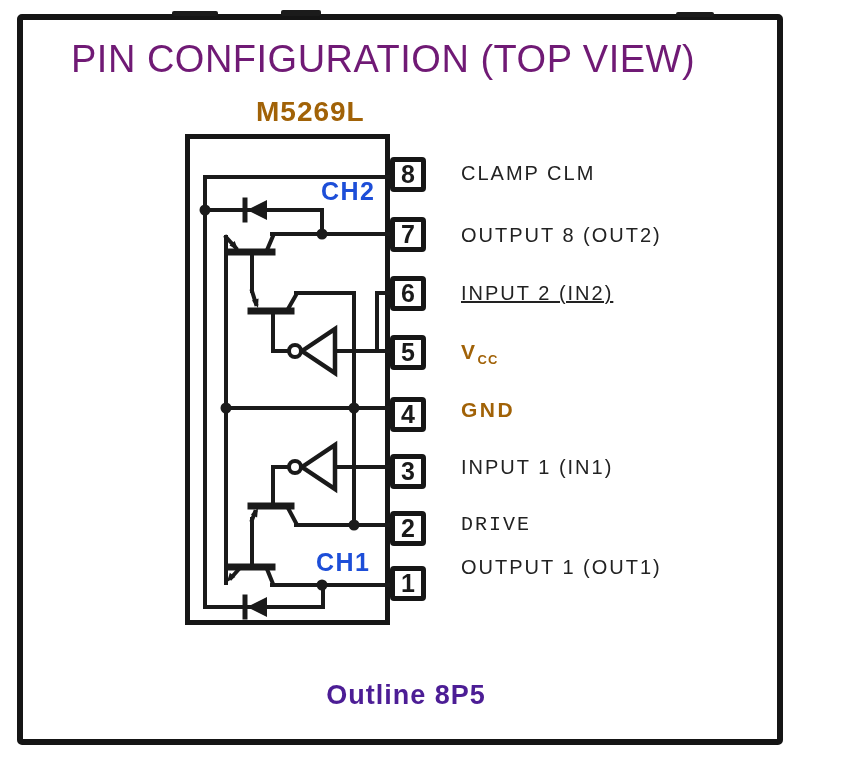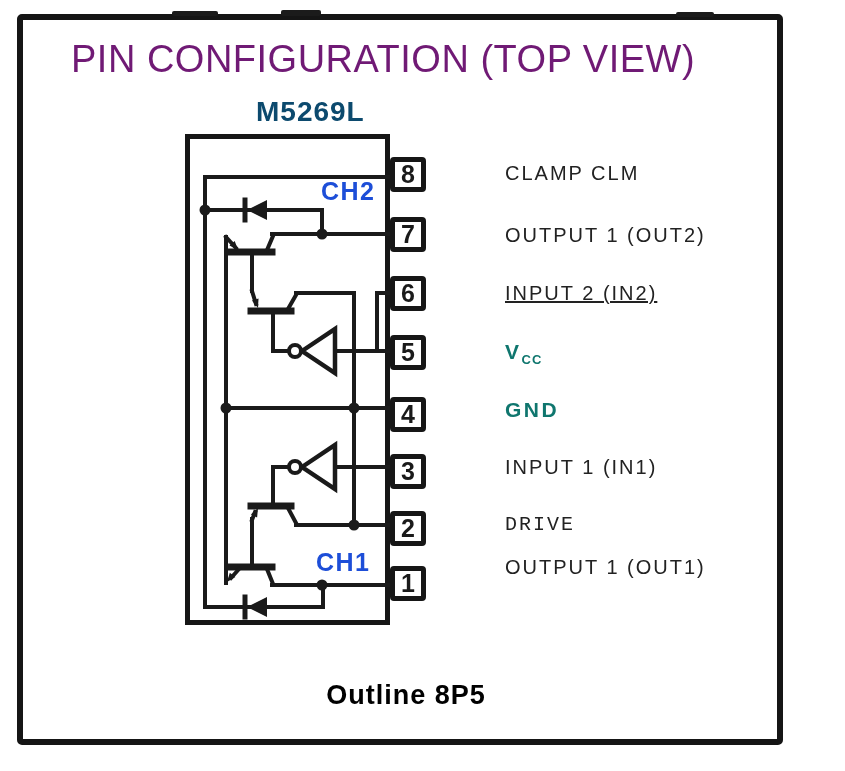--- a/index.html
+++ b/index.html
@@ -26,42 +26,42 @@
   }
   .schematic-svg{position:absolute;left:0;top:0;}
   .pin-box{
     position:absolute;left:390px;width:36px;height:35px;box-sizing:border-box;
     border:5px solid #161616;border-radius:4px;background:#fff;
     display:flex;align-items:center;justify-content:center;
     font-size:25px;font-weight:600;color:#1a1a1a;
   }
   .pin-label{
     position:absolute;left:461px;height:26px;line-height:26px;
-    font-size:20px;letter-spacing:2px;white-space:nowrap;color:#222;margin-left:44px;
+    font-size:20px;letter-spacing:2px;white-space:nowrap;color:#222;
   }
-  .pin-label.bold{font-weight:700;font-size:21px;letter-spacing:2.5px;color:#0f766e;}
+  .pin-label.bold{font-weight:700;font-size:21px;letter-spacing:2.5px;color:#a16207;}
   .pin-label .sub{font-size:13px;font-weight:600;vertical-align:-5px;letter-spacing:1px;}
   .ch-label{
     position:absolute;font-size:25px;font-weight:600;letter-spacing:1.5px;color:#1d4ed8;
   }
   .outline-label{
     position:absolute;left:306px;top:680px;width:200px;text-align:center;
-    font-size:27px;font-weight:700;letter-spacing:1px;color:#000000;
+    font-size:27px;font-weight:700;letter-spacing:1px;color:#4c1d95;
   }
 </style>
 </head>
 <body>
 
 <div class="frame"></div>
 <div class="scan-dash" style="left:172px;top:11px;width:46px;height:5px;"></div>
 <div class="scan-dash" style="left:281px;top:10px;width:40px;height:6px;"></div>
 <div class="scan-dash" style="left:676px;top:12px;width:38px;height:5px;"></div>
 
 <div class="page-title">PIN CONFIGURATION (TOP VIEW)</div>
-<div class="part-number" style="color: #0c4a6e;">M5269L</div>
+<div class="part-number" style="color: #a16207;">M5269L</div>
 
 <div class="ic-body"></div>
 
 <svg class="schematic-svg" width="845" height="771" viewBox="0 0 845 771">
   <g stroke="#1a1a1a" stroke-width="4" fill="none" stroke-linecap="square">
 
     <g>
       <path d="M205,607 V177 H390"></path>
     </g>
 
@@ -172,21 +172,21 @@
     <span>3</span>
   </div>
 <div class="pin-box" style="top:511px;">
     <span>2</span>
   </div>
 <div class="pin-box" style="top:566px;">
     <span>1</span>
   </div>
 
 <div class="pin-label" style="top:160px;">CLAMP CLM</div>
-<div class="pin-label" style="top:222px;">OUTPUT 1 (OUT2)</div>
+<div class="pin-label" style="top:222px;">OUTPUT 8 (OUT2)</div>
 <div class="pin-label" style="top:280px;text-decoration:underline;">INPUT 2 (IN2)</div>
 <div class="pin-label bold" style="top:339px;"><span>V</span><span class="sub">CC</span></div>
 <div class="pin-label bold" style="top:397px;">GND</div>
 <div class="pin-label" style="top:454px;">INPUT 1 (IN1)</div>
 <div class="pin-label" style="top:512px;font-family:Liberation Mono, monospace;">DRIVE</div>
 <div class="pin-label" style="top:554px;">OUTPUT 1 (OUT1)</div>
 
 <div class="outline-label">Outline 8P5</div>
 
 </body></html>

